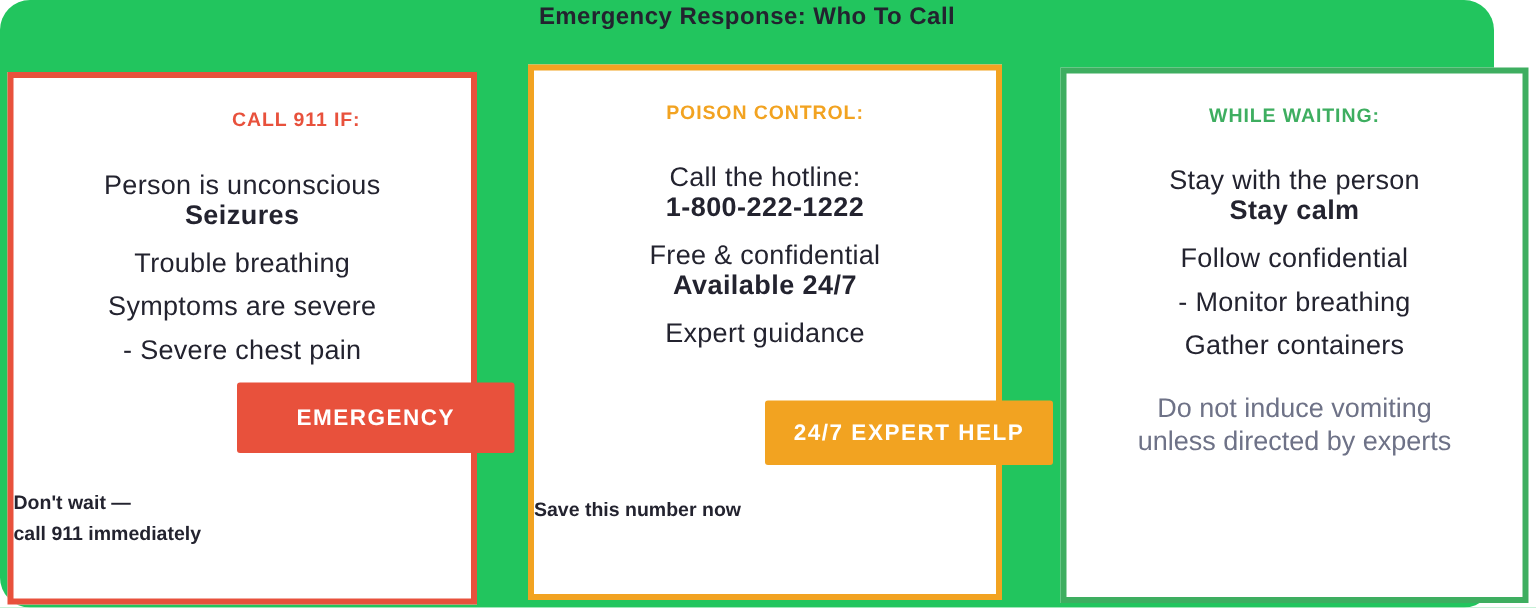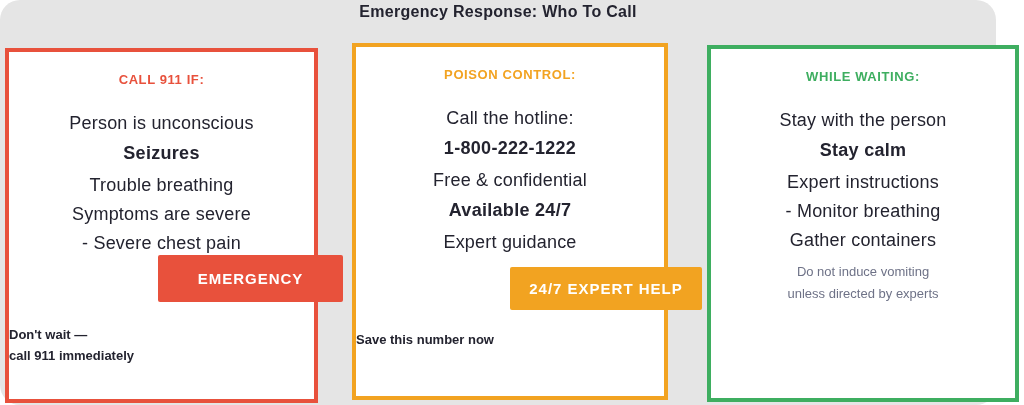--- a/index.html
+++ b/index.html
@@ -1,43 +1,43 @@
 <!DOCTYPE html>
 <html><head>
 <meta charset="utf-8">
 <style>
   * { margin:0; padding:0; box-sizing:border-box; }
   html,body { width:1024px; height:405px; background:#ffffff; overflow:hidden;
               font-family:"Liberation Sans", sans-serif; }
-  .page { position:relative; width:996px; height:405px; background:#e5e5e5;border-radius:20px; }
+  .page { position:relative; width:996px; height:405px; background:#22c55e;border-radius:20px; }
 
   .page-title { position:absolute; top:3px; left:0; width:100%; text-align:center;
                 font-size:16px; font-weight:bold; color:#23232F; letter-spacing:0.3px; }
 
   .card { position:absolute; background:#ffffff; }
   .card-red    { left:5px;   top:48px; width:313px; height:355px; border:4px solid #E8513C; }
   .card-orange { left:352px; top:43px; width:316px; height:357px; border:4px solid #F2A321; }
   .card-green  { left:707px; top:45px; width:312px; height:357px; border:4px solid #3EAE60; }
 
   .card-header { position:absolute; top:20px; left:0; width:100%; text-align:center;
                  font-size:13px; font-weight:bold; letter-spacing:0.6px; }
-  .card-red    .card-header { color:#E8513C; }
+  .card-red    .card-header { color:#E8513C;margin-left:36px; }
   .card-orange .card-header { color:#F2A321; }
   .card-green  .card-header { color:#3EAE60; }
 
   .lines { position:absolute; top:50px; left:0; width:100%; text-align:center; color:#23232F; }
   .line  { font-size:18px; line-height:15px; margin-top:14px; letter-spacing:0.2px; }
-  .line.big { font-size:18px; line-height:21px; font-weight:bold; margin-top:12px; letter-spacing:0.3px; }
+  .line.big { font-size:18px; line-height:21px; font-weight:bold; margin-top:2px; letter-spacing:0.3px; }
 
   .card-footer { position:absolute; top:272px; left:0; width:100%; 
                  color:#23232F; font-size:13px; font-weight:bold; line-height:21px; }
   .card-orange .card-footer { top:282px; }
 
   .card-note { position:absolute; top:212px; left:0; width:100%; text-align:center;
-               color:#6E7287; font-size:13px; font-weight:500; line-height:22px; }
+               color:#6E7287; font-size:18px; font-weight:500; line-height:22px; }
 
   .badge { position:absolute; display:flex; align-items:center; justify-content:center;
            color:#ffffff; font-weight:bold; font-size:15px; letter-spacing:1px; z-index:5;
            border-radius:2px; }
   .badge-emergency { left:158px; top:255px; width:185px; height:47px; background:#E8513C; }
   .badge-expert    { left:510px; top:267px; width:192px; height:43px; background:#F2A321; }
 </style>
 </head>
 <body>
 
@@ -72,21 +72,21 @@
     <div class="card-footer">
       <div>Save this number now</div>
     </div>
   </div>
 
   <div class="card card-green">
     <div class="card-header">WHILE WAITING:</div>
     <div class="lines">
       <div class="line">Stay with the person</div>
       <div class="line big">Stay calm</div>
-      <div class="line">Expert instructions</div>
+      <div class="line">Follow confidential</div>
       <div class="line">- Monitor breathing</div>
       <div class="line">Gather containers</div>
     </div>
     <div class="card-note">
       <div>Do not induce vomiting</div>
       <div>unless directed by experts</div>
     </div>
   </div>
 
   <div class="badge badge-emergency">EMERGENCY</div>

